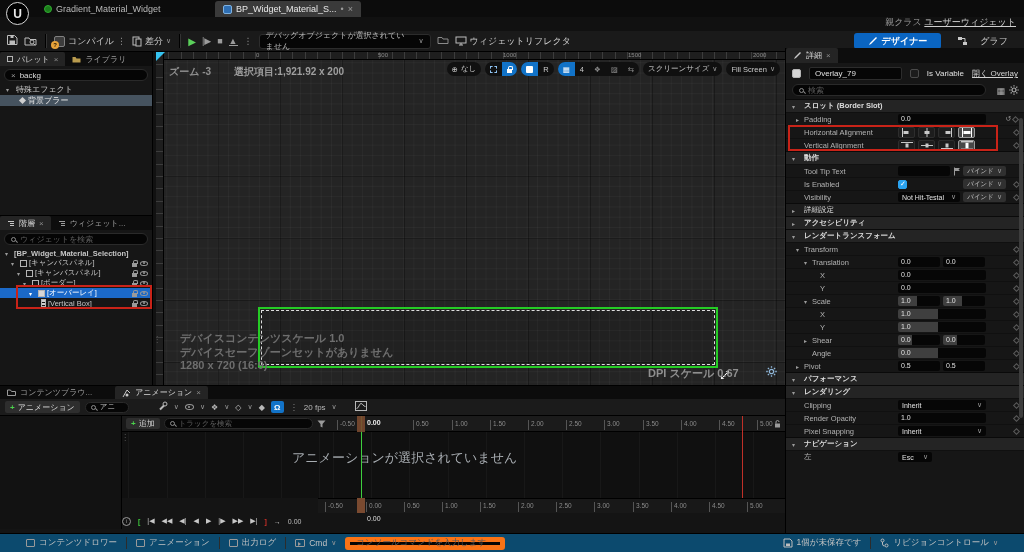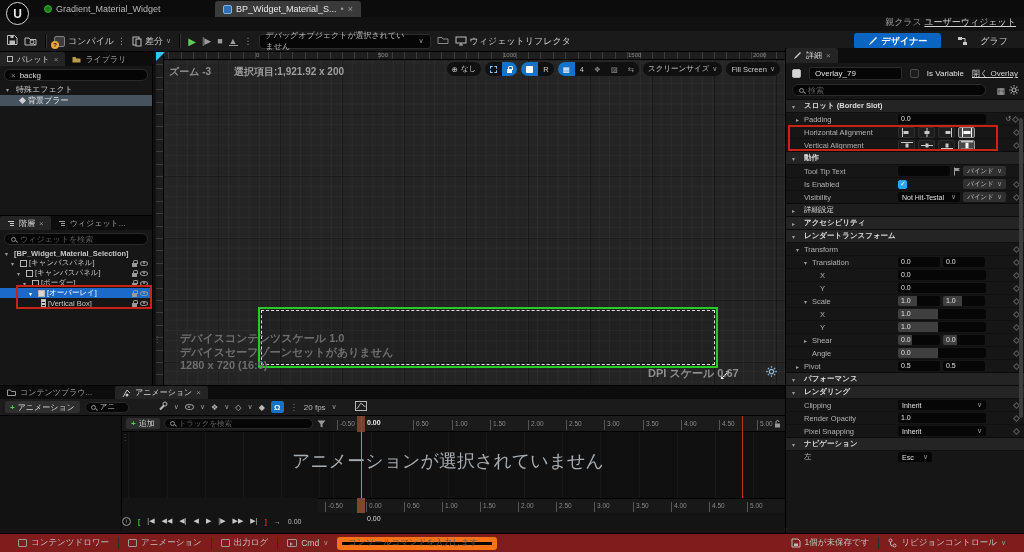--- a/index.html
+++ b/index.html
@@ -148,36 +148,36 @@
   .outlhead{position:absolute;left:122px;top:30px;width:208px;height:16px;background:#191919;border-bottom:1px solid #000;
             display:flex;align-items:center;gap:4px;padding:0 4px;font-size:8px;}
   .tracksearch{flex:1;height:11px;background:#060606;border:1px solid #2a2a2a;border-radius:6px;display:flex;
                align-items:center;gap:4px;padding:0 5px;font-size:7.5px;}
   .timeruler{position:absolute;left:330px;top:30px;width:455px;height:16px;background:#1b1b1b;border-bottom:1px solid #000;overflow:hidden;}
   .tlab{position:absolute;top:4px;font-size:6.5px;color:#8a8a8a;border-left:1px solid #555;padding-left:2px;height:10px;}
   .tcontent{position:absolute;left:122px;top:46px;width:663px;height:66px;background:#101010;
     background-image:repeating-linear-gradient(90deg,rgba(255,255,255,.035) 0 1px,transparent 1px 38.2px);
     background-position:211px 0;}
   .animlist{position:absolute;left:0;top:30px;width:122px;height:113px;background:#121212;border-right:1px solid #000;}
-  .nomsg{position:absolute;left:292px;top:63px;font-size:18px;color:#a8adb2;}
+  .nomsg{position:absolute;left:292px;top:63px;font-size:13px;color:#a8adb2;}
   .playline{position:absolute;left:361px;top:30px;width:1px;height:97px;background:#3ecf3e;z-index:4;}
   .endline{position:absolute;left:742px;top:30px;width:1px;height:82px;background:#c03028;z-index:4;}
   .phmark{position:absolute;left:357px;top:30px;width:8px;height:16px;background:#7a4a30;opacity:.9;z-index:5;}
   .phlabel{position:absolute;left:367px;top:33px;font-size:7px;color:#eee;font-weight:bold;z-index:6;}
   .miniruler{position:absolute;left:318px;top:112px;width:467px;height:15px;background:#181818;border-top:1px solid #000;overflow:hidden;}
   .phmark2{position:absolute;left:357px;top:112px;width:8px;height:15px;background:#7a4a30;z-index:5;}
   .phlabel2{position:absolute;left:367px;top:129px;font-size:7px;color:#ddd;z-index:6;}
   .transport{position:absolute;left:122px;top:127px;height:16px;display:flex;align-items:center;gap:7px;font-size:7px;color:#c8c8c8;}
   .tr-open{color:#3ecf3e;font-weight:bold;} .tr-close{color:#d03028;font-weight:bold;}
   .infoc{width:9px;height:9px;border:1px solid #9a9a9a;border-radius:50%;font-size:6px;display:flex;
          align-items:center;justify-content:center;color:#9a9a9a;}
   .handle{position:absolute;color:#5a5a5a;font-size:8px;letter-spacing:0;line-height:4px;z-index:7;}
   
-  .statusbar{position:absolute;left:0;bottom:0;width:100%;height:19px;background:#7f1d1d;border-top:1px solid #000;
-             display:flex;align-items:center;gap:5px;padding:0 14px;font-size:8.5px;color:#c2c2c2;justify-content:flex-end;}
+  .statusbar{position:absolute;left:0;bottom:0;width:100%;height:19px;background:#0c4a6e;border-top:1px solid #000;
+             display:flex;align-items:center;gap:5px;padding:0 22px;font-size:8.5px;color:#c2c2c2;justify-content:flex-end;}
   .sbitem{display:flex;align-items:center;gap:4px;padding:0 4px;}
   .sbsep{width:1px;height:12px;background:#2c2c2c;}
   .console{width:160px;height:13px;background:#050505;border:5px solid #f97316;border-radius:3px;
            display:flex;align-items:center;padding:0 6px;color:#555;}
   .ic-box{width:9px;height:8px;border:1px solid #9a9a9a;border-radius:1px;position:relative;flex:none;}
   .ic-cmd{width:10px;height:8px;border:1px solid #9a9a9a;border-radius:1px;position:relative;flex:none;}
   .ic-cmd::after{content:"";position:absolute;left:2px;top:2px;border-left:3px solid #9a9a9a;
                  border-top:2px solid transparent;border-bottom:2px solid transparent;}
 </style>
 </head>

